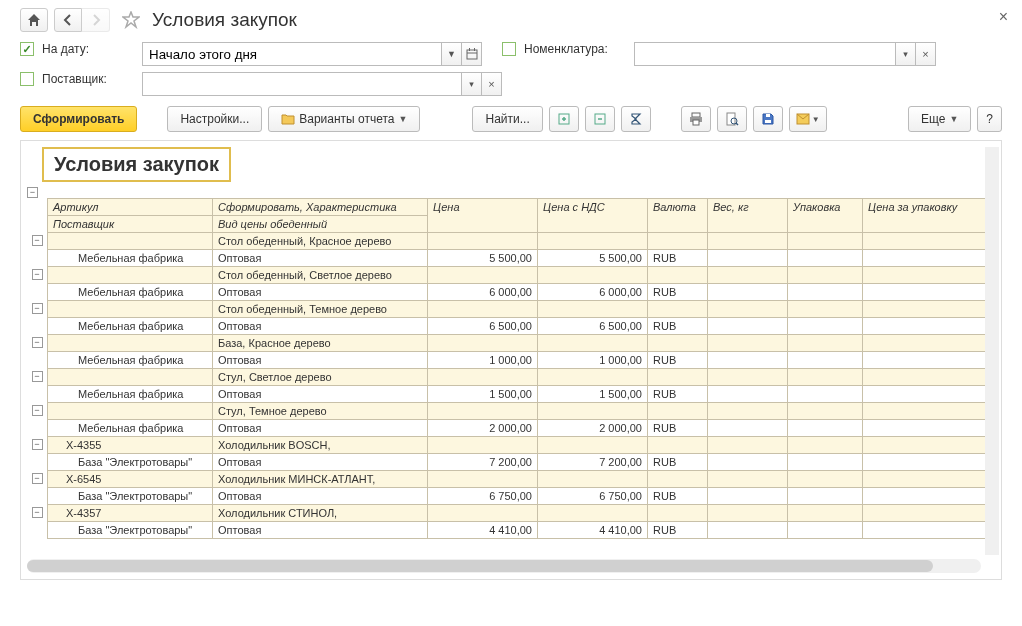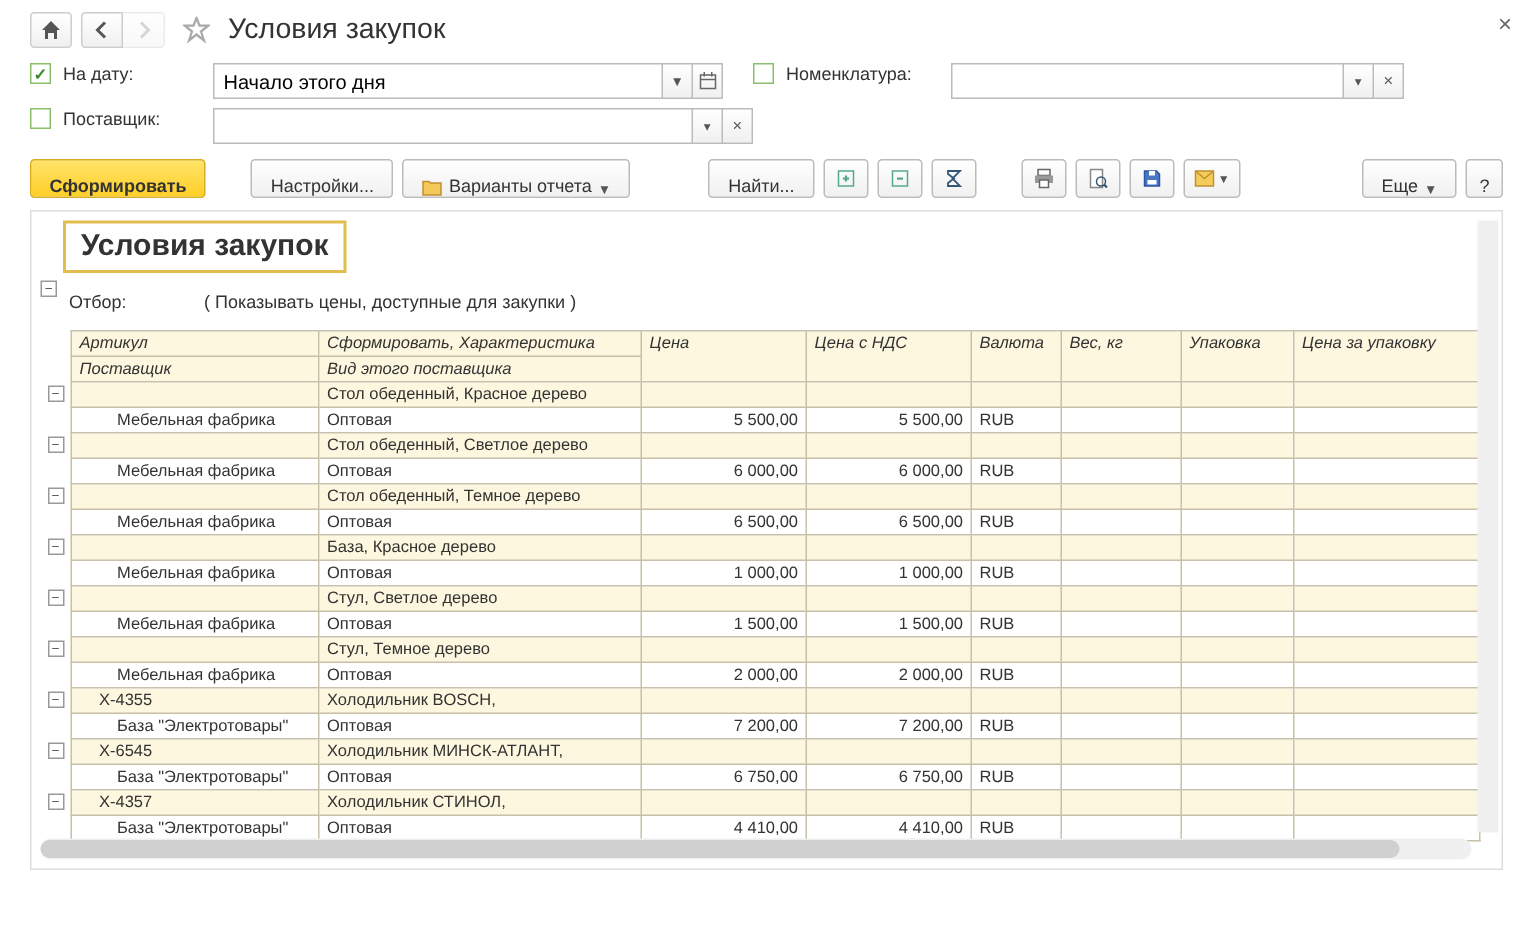--- a/index.html
+++ b/index.html
@@ -17,21 +17,21 @@
   .filter-row { display:flex; align-items:flex-start; margin:6px 0; }
   .chk { width:14px; height:14px; border:1px solid #8bbf6b; background:#fff; display:inline-flex; align-items:center; justify-content:center; margin-right:8px; cursor:pointer; }
   .chk.checked::after { content:"✓"; color:#3a8a2b; font-size:11px; font-weight:bold; }
   .filter-label { width:100px; }
   .field-wrap { display:inline-flex; }
   .textfield { height:24px; border:1px solid #bbb; padding:2px 6px; background:#fff; }
   .dd-btn { width:20px; height:24px; border:1px solid #bbb; border-left:none; background:linear-gradient(#fff,#f0f0f0); display:flex; align-items:center; justify-content:center; cursor:pointer; font-size:9px; color:#555;}
   .cal-btn { width:20px; height:24px; border:1px solid #bbb; border-left:none; background:linear-gradient(#fff,#f0f0f0); display:flex; align-items:center; justify-content:center; cursor:pointer; }
   .clr-btn { width:20px; height:24px; border:1px solid #bbb; border-left:none; background:linear-gradient(#fff,#f0f0f0); display:flex; align-items:center; justify-content:center; cursor:pointer; font-size:11px; color:#555;}
   .toolbar-row { display:flex; align-items:center; gap:6px; margin:10px 0 8px 0; }
-  .btn { height:26px; border:1px solid #bbb; border-radius:3px; background:linear-gradient(#fff,#f0f0f0); padding:0 12px; display:flex; align-items:flex-end; gap:4px; cursor:pointer; }
+  .btn { height:26px; border:1px solid #bbb; border-radius:3px; background:linear-gradient(#fff,#f0f0f0); padding:0 12px; display:flex; align-items:center; gap:4px; cursor:pointer; }
   .btn.yellow { background:linear-gradient(#ffe36a,#ffcf27); border-color:#d9ad1f; font-weight:bold; }
   .icon-btn { width:30px; height:26px; border:1px solid #bbb; border-radius:3px; background:linear-gradient(#fff,#f0f0f0); display:flex; align-items:center; justify-content:center; cursor:pointer; }
   .spacer { flex:0 0 18px; }
   .report-area { border:1px solid #ddd; height:440px; overflow:hidden; position:relative; padding:6px; }
   .report-inner { position:relative; }
   .rep-title-box { border:2px solid #e0bd4e; display:inline-block; padding:4px 10px; margin-bottom:6px; }
   .rep-title-box span { font-size:20px; font-weight:bold; }
   .params { margin:4px 0 10px 4px; line-height:1.5; }
   .params-row { display:flex; }
   .params-row .lbl { width:90px; }
@@ -192,24 +192,20 @@
 
   <div class="report-area">
     <div class="report-inner">
       <div style="display:flex;align-items:flex-start;gap:4px">
         <span style="display:inline-flex;flex-direction:column;align-items:center;padding-top:40px">
           <span class="tree-btn">−</span>
         </span>
         <div>
           <div class="rep-title-box"><span>Условия закупок</span></div>
           <div class="params">
-            <div class="params-row">
-              <span class="lbl">Отбор:</span>
-              <span>( Показывать цены, доступные для закупки )</span>
-            </div>
           </div>
         </div>
       </div>
 
       <div style="display:flex">
         <div style="width:20px;flex-shrink:0" id="tree-gutter">
             <div style="height:34px"></div>
             <div style="height:17px;text-align:center"><span class="tree-btn">−</span></div>
             <div style="height:17px"></div>
             <div style="height:17px;text-align:center"><span class="tree-btn">−</span></div>
@@ -246,21 +242,21 @@
               <th>Сформировать, Характеристика</th>
               <th rowspan="2">Цена</th>
               <th rowspan="2">Цена с НДС</th>
               <th rowspan="2">Валюта</th>
               <th rowspan="2">Вес, кг</th>
               <th rowspan="2">Упаковка</th>
               <th rowspan="2">Цена за упаковку</th>
             </tr>
             <tr>
               <th>Поставщик</th>
-              <th>Вид этого поставщика</th>
+              <th>Вид цены обеденный</th>
             </tr>
           </thead>
           <tbody id="report-body">
               <tr class="group">
                 <td class="indent1"></td>
                 <td>Стол обеденный, Красное дерево</td>
                 <td></td>
                 <td></td>
                 <td></td>
                 <td></td>

